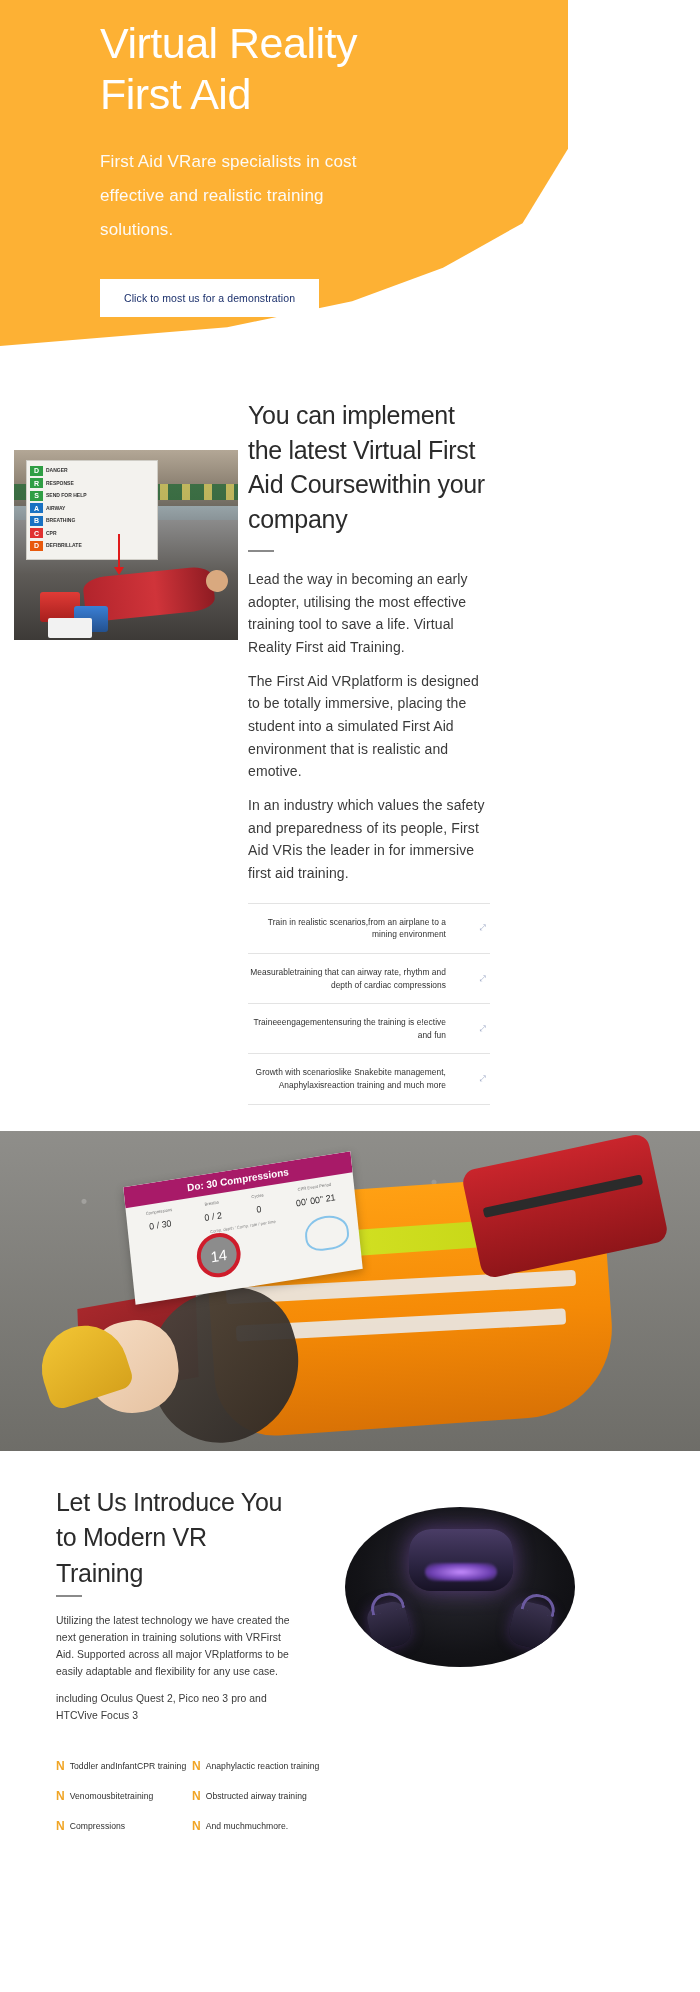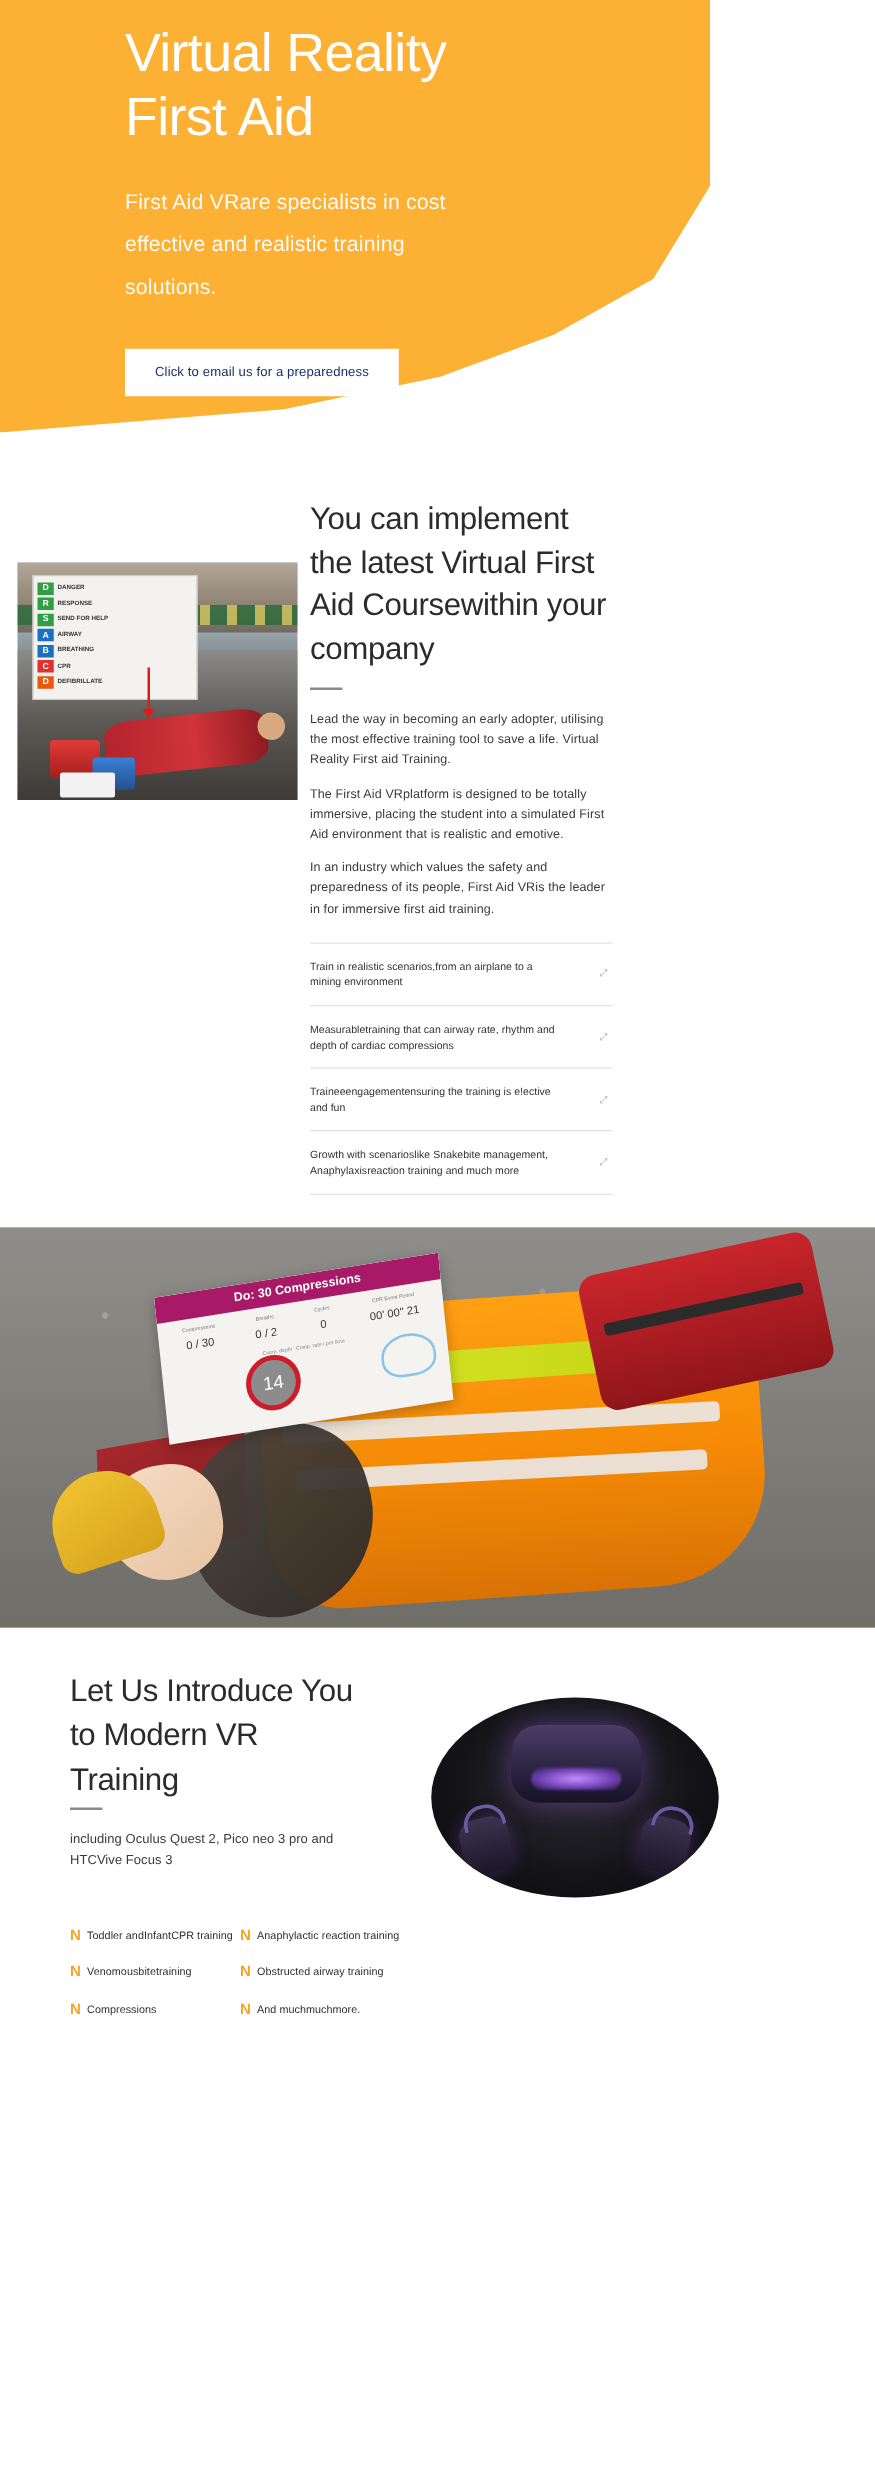--- a/index.html
+++ b/index.html
@@ -111,24 +111,24 @@
     border-left:5px solid transparent; border-right:5px solid transparent; border-top:8px solid #e01b1b;
   }
 
   .sec2-txtcol { width: 250px; padding-left: 8px; }
   .sec2-h2 {
     font-size: 25px; color: #2b2b2b; line-height: 1.38; font-weight: 400;
     letter-spacing: -0.3px; margin-bottom: 14px;
   }
   .rule { width: 26px; height: 2px; background: #8a8a8a; margin: 4px 0 16px 0; }
   .sec2-p {
-    font-size: 10px; color: #3a3a3a; line-height: 1.62; margin-bottom: 11px; letter-spacing: .1px;
-  }
-
-  .acc { margin-top: 18px; }
+    font-size: 14px; color: #3a3a3a; line-height: 1.62; margin-bottom: 11px; letter-spacing: .1px;
+  }
+
+  .acc { margin-top: 18px; text-align: right; }
   .acc-item {
     display: flex; align-items: center; justify-content: space-between;
     border-bottom: 1px solid #e3e3e3; padding: 12px 4px 12px 0; min-height: 34px;
   }
   .acc-item:first-child { border-top: 1px solid #e3e3e3; }
   .acc-label { font-size: 8.4px; color: #313131; line-height: 1.5; max-width: 198px; letter-spacing: .05px; }
   .acc-chev { color:#9aa6c4; font-size: 8px; flex: 0 0 auto; padding-left: 8px; }
 
   
   .sec3 { position: relative; width: 700px; height: 320px; overflow: hidden;
@@ -233,21 +233,21 @@
 <body>
 
 <div class="page">
 
   <section class="hero-wrap">
     <div class="hero-bg"></div>
     <div class="hero-inner">
       <h1 class="hero-title">Virtual Reality
 First Aid</h1>
       <p class="hero-para">First Aid VRare specialists in cost effective and realistic training solutions.</p>
-      <button class="hero-btn">Click to email us for a preparedness</button>
+      <button class="hero-btn">Click to most us for a demonstration</button>
     </div>
   </section>
 
   <section class="sec2">
     <div class="sec2-row">
       <div class="sec2-imgcol">
         <div class="vr-photo">
           <div class="vr-build"></div>
           <div class="vr-ground"></div>
           <div class="vr-board">
@@ -354,20 +354,21 @@
       <div class="cpr-circle">14</div>
       <div class="lungs"></div>
     </div>
   </section>
 
   <section class="sec4">
     <div class="sec4-row">
       <div class="sec4-left">
         <h2 class="sec4-h2">Let Us Introduce You to Modern VR Training</h2>
         <div class="rule"></div>
+        <p class="sec4-p">Utilizing the latest technology we have created the next generation in training solutions with VRFirst Aid. Supported across all major VRplatforms to be easily adaptable and flexibility for any use case.</p>
         <p class="sec4-p">including Oculus Quest 2, Pico neo 3 pro and HTCVive Focus 3</p>
       </div>
       <div class="sec4-right">
         <div class="vrset">
           <div class="goggle"></div>
           <div class="ctrl-l"></div>
           <div class="ctrl-r"></div>
         </div>
       </div>
     </div>

